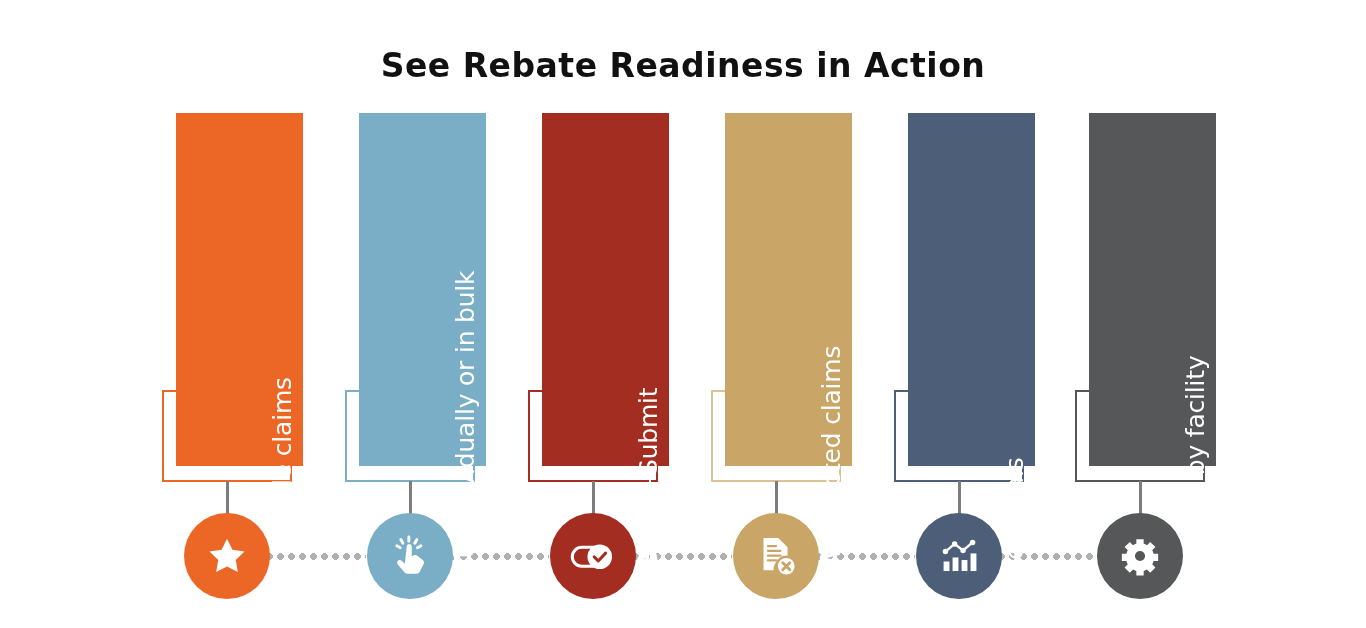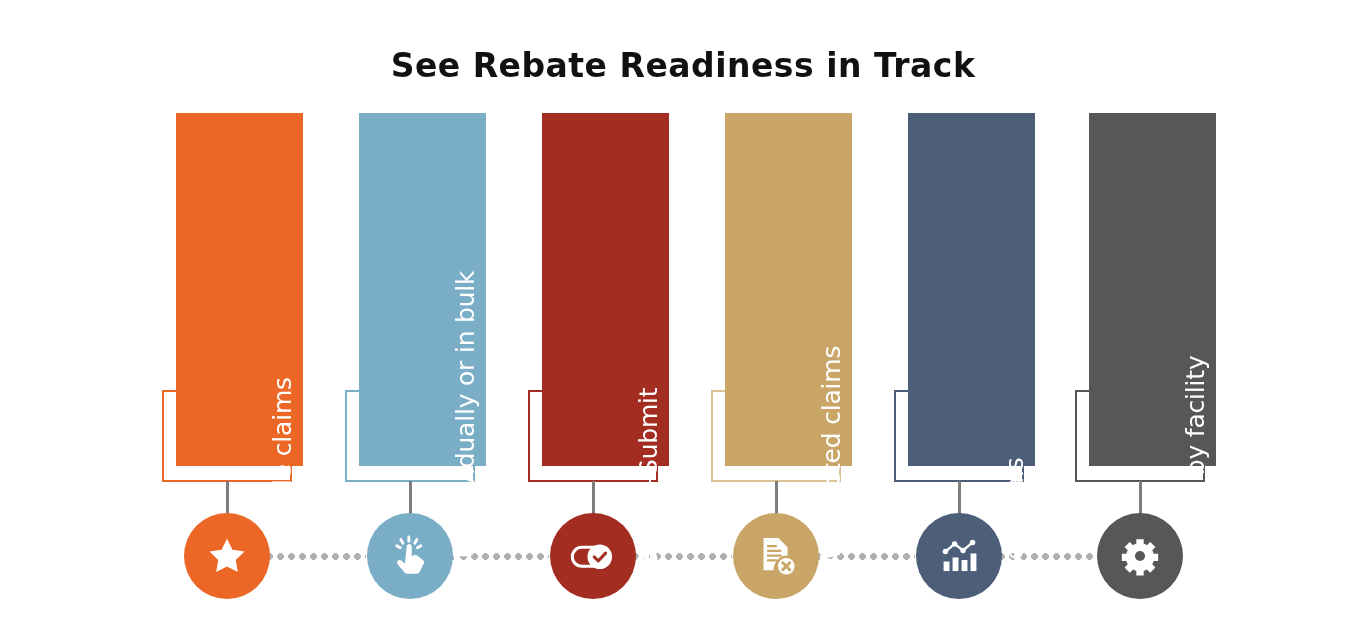--- a/index.html
+++ b/index.html
@@ -157,21 +157,21 @@
     background-image: radial-gradient(circle at 3.5px 3.5px, #b0b0b0 3.3px, rgba(0,0,0,0) 3.6px);
     background-size: 11px 7px;
     background-repeat: repeat-x;
   }
 </style>
 </head>
 <body>
 
 <div id="infographic">
 
-  <div class="title">See Rebate Readiness in Track</div>
+  <div class="title">See Rebate Readiness in Action</div>
 
   <div class="steps">
 
     <div class="dots" style="left:266px; width:100px;"></div>
     <div class="dots" style="left:449px; width:100px;"></div>
     <div class="dots" style="left:632px; width:100px;"></div>
     <div class="dots" style="left:815px; width:100px;"></div>
     <div class="dots" style="left:998px; width:100px;"></div>
 
     <div class="step" style="left:162px;">

